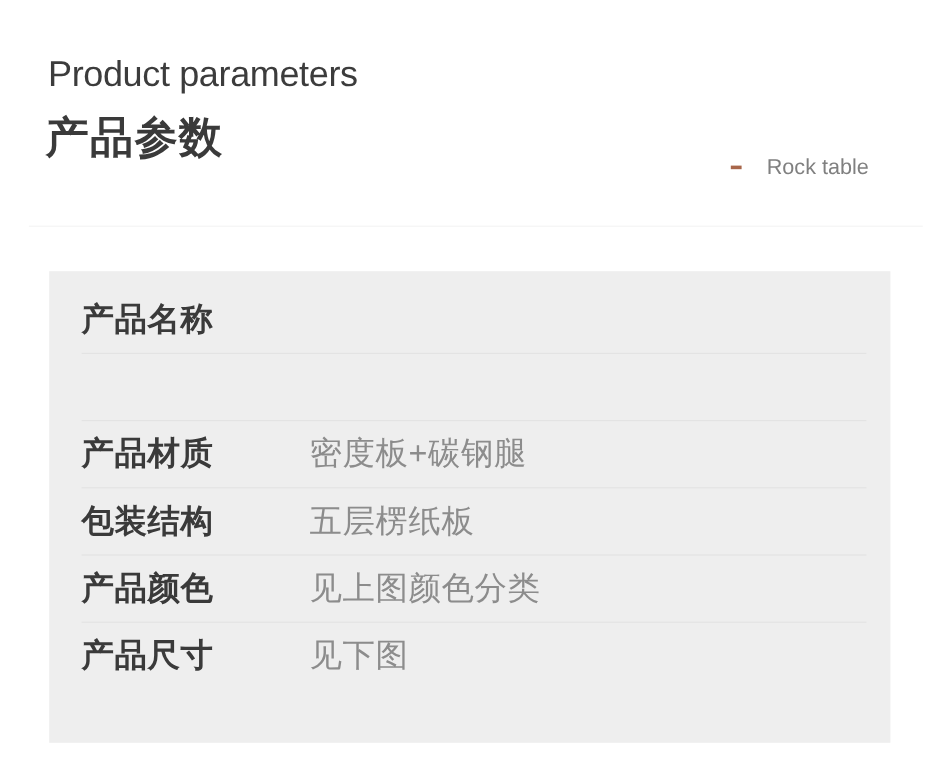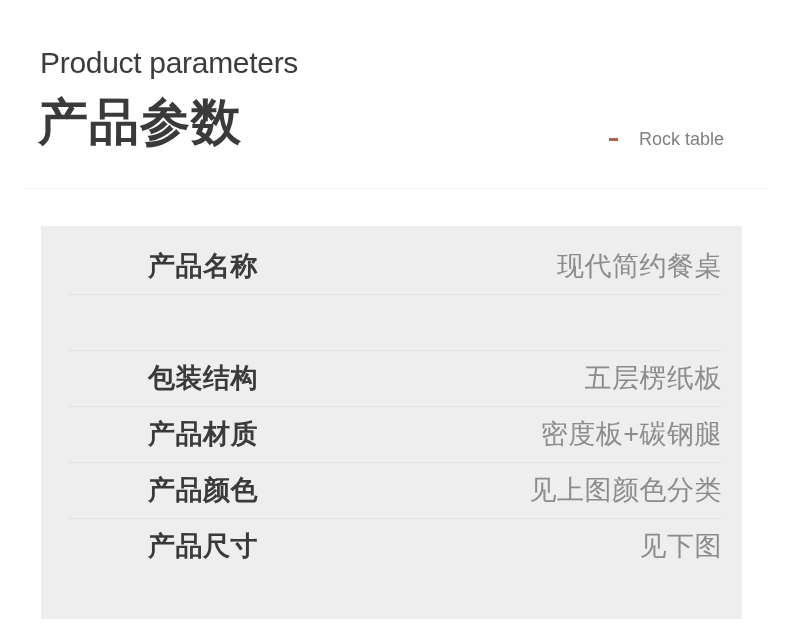--- a/index.html
+++ b/index.html
@@ -31,21 +31,21 @@
     font-weight: normal;
     color: #3c3c3c;
     letter-spacing: -0.3px;
     line-height: 1;
     white-space: nowrap;
   }
   .title-cn {
     position: absolute;
     left: 38px;
     top: 97px;
-    font-size: 50px;
+    font-size: 36px;
     font-weight: bold;
     color: #3a3a3a;
     letter-spacing: 1px;
     line-height: 1;
     white-space: nowrap;
   }
   .tagline {
     position: absolute;
     right: 66px;
     top: 128px;
@@ -79,21 +79,20 @@
 
   
   .spec-panel {
     position: absolute;
     left: 41px;
     top: 226px;
     width: 701px;
     height: 393px;
     background: #eeeeee;
     box-sizing: border-box;
-    text-align: right;
   }
   .spec-rows {
     position: absolute;
     left: 27px;
     top: 12px;
     width: 654px;
   }
   .spec-row {
     position: relative;
     height: 56px;
@@ -139,31 +138,30 @@
     <span class="tagline-dash"></span>
     <span class="tagline-text">Rock table</span>
   </div>
   <div class="header-rule"></div>
 </div>
 
 <div class="spec-panel">
   <div class="spec-rows" id="spec-rows">
       <div class="spec-row">
         <div class="spec-label">产品名称</div>
-        <div class="spec-value">现代简约餐桌</div>
       </div>
       <div class="spec-row">
       </div>
       <div class="spec-row">
+        <div class="spec-label">产品材质</div>
+        <div class="spec-value">密度板+碳钢腿</div>
+      </div>
+      <div class="spec-row">
         <div class="spec-label">包装结构</div>
         <div class="spec-value">五层楞纸板</div>
-      </div>
-      <div class="spec-row">
-        <div class="spec-label">产品材质</div>
-        <div class="spec-value">密度板+碳钢腿</div>
       </div>
       <div class="spec-row">
         <div class="spec-label">产品颜色</div>
         <div class="spec-value">见上图颜色分类</div>
       </div>
       <div class="spec-row">
         <div class="spec-label">产品尺寸</div>
         <div class="spec-value">见下图</div>
       </div>
     </div>

